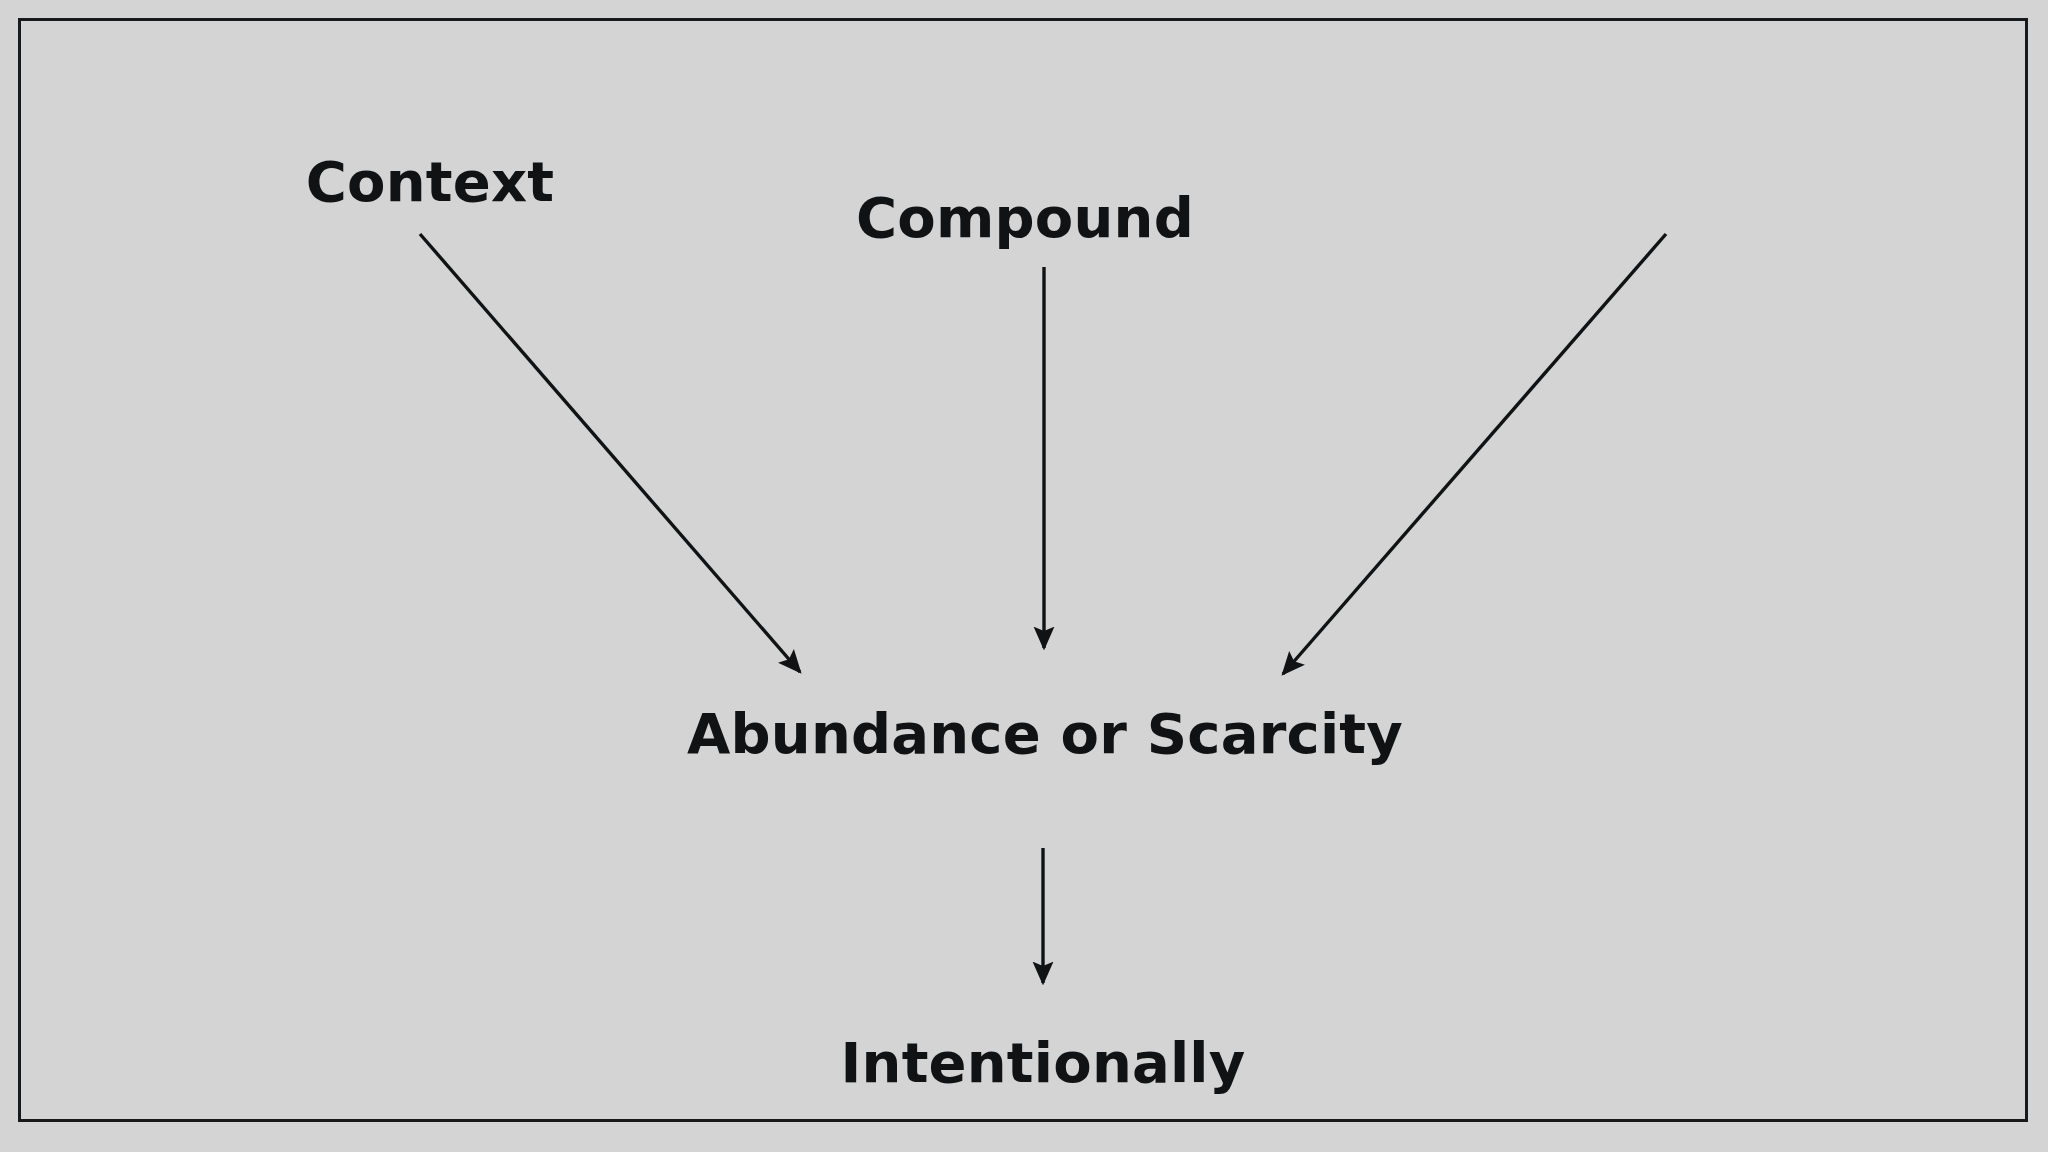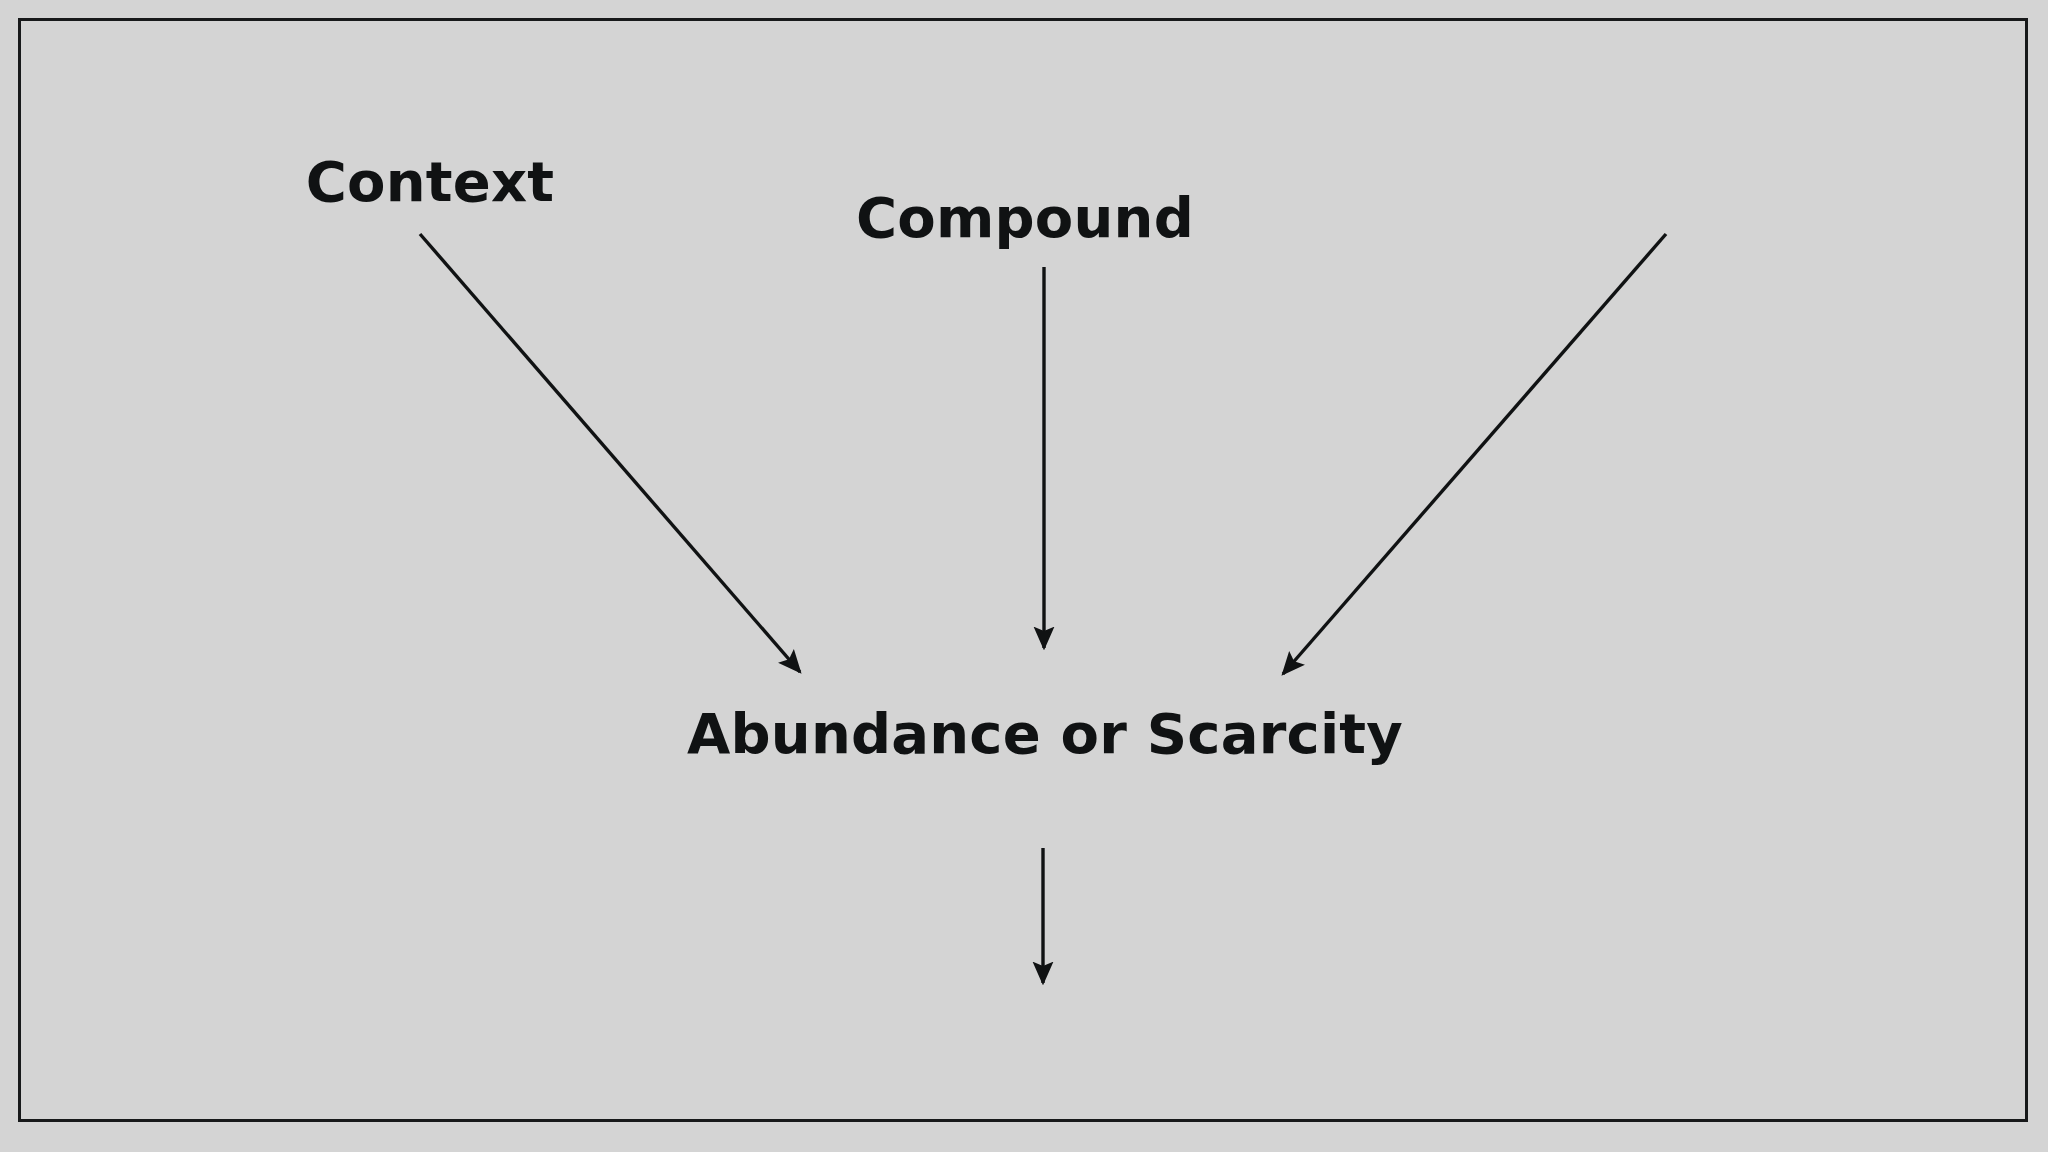--- a/index.html
+++ b/index.html
@@ -67,14 +67,15 @@
     <line x1="1043" y1="848" x2="1043" y2="983" stroke="#101213" stroke-width="3.4" marker-end="url(#arrowhead)"></line>
   </svg>
 
   <div class="node-label" style="left:430px; top:182px;">Context</div>
 
   <div class="node-label" style="left:1025px; top:182px;margin-top:36px;">Compound</div>
 
 
   <div class="node-label" style="left:1045px; top:734px;">Abundance or Scarcity</div>
 
+  <div class="node-label" style="left:1043px; top:1063px;">Intentionally</div>
 
 </div>
 
 </body></html>

